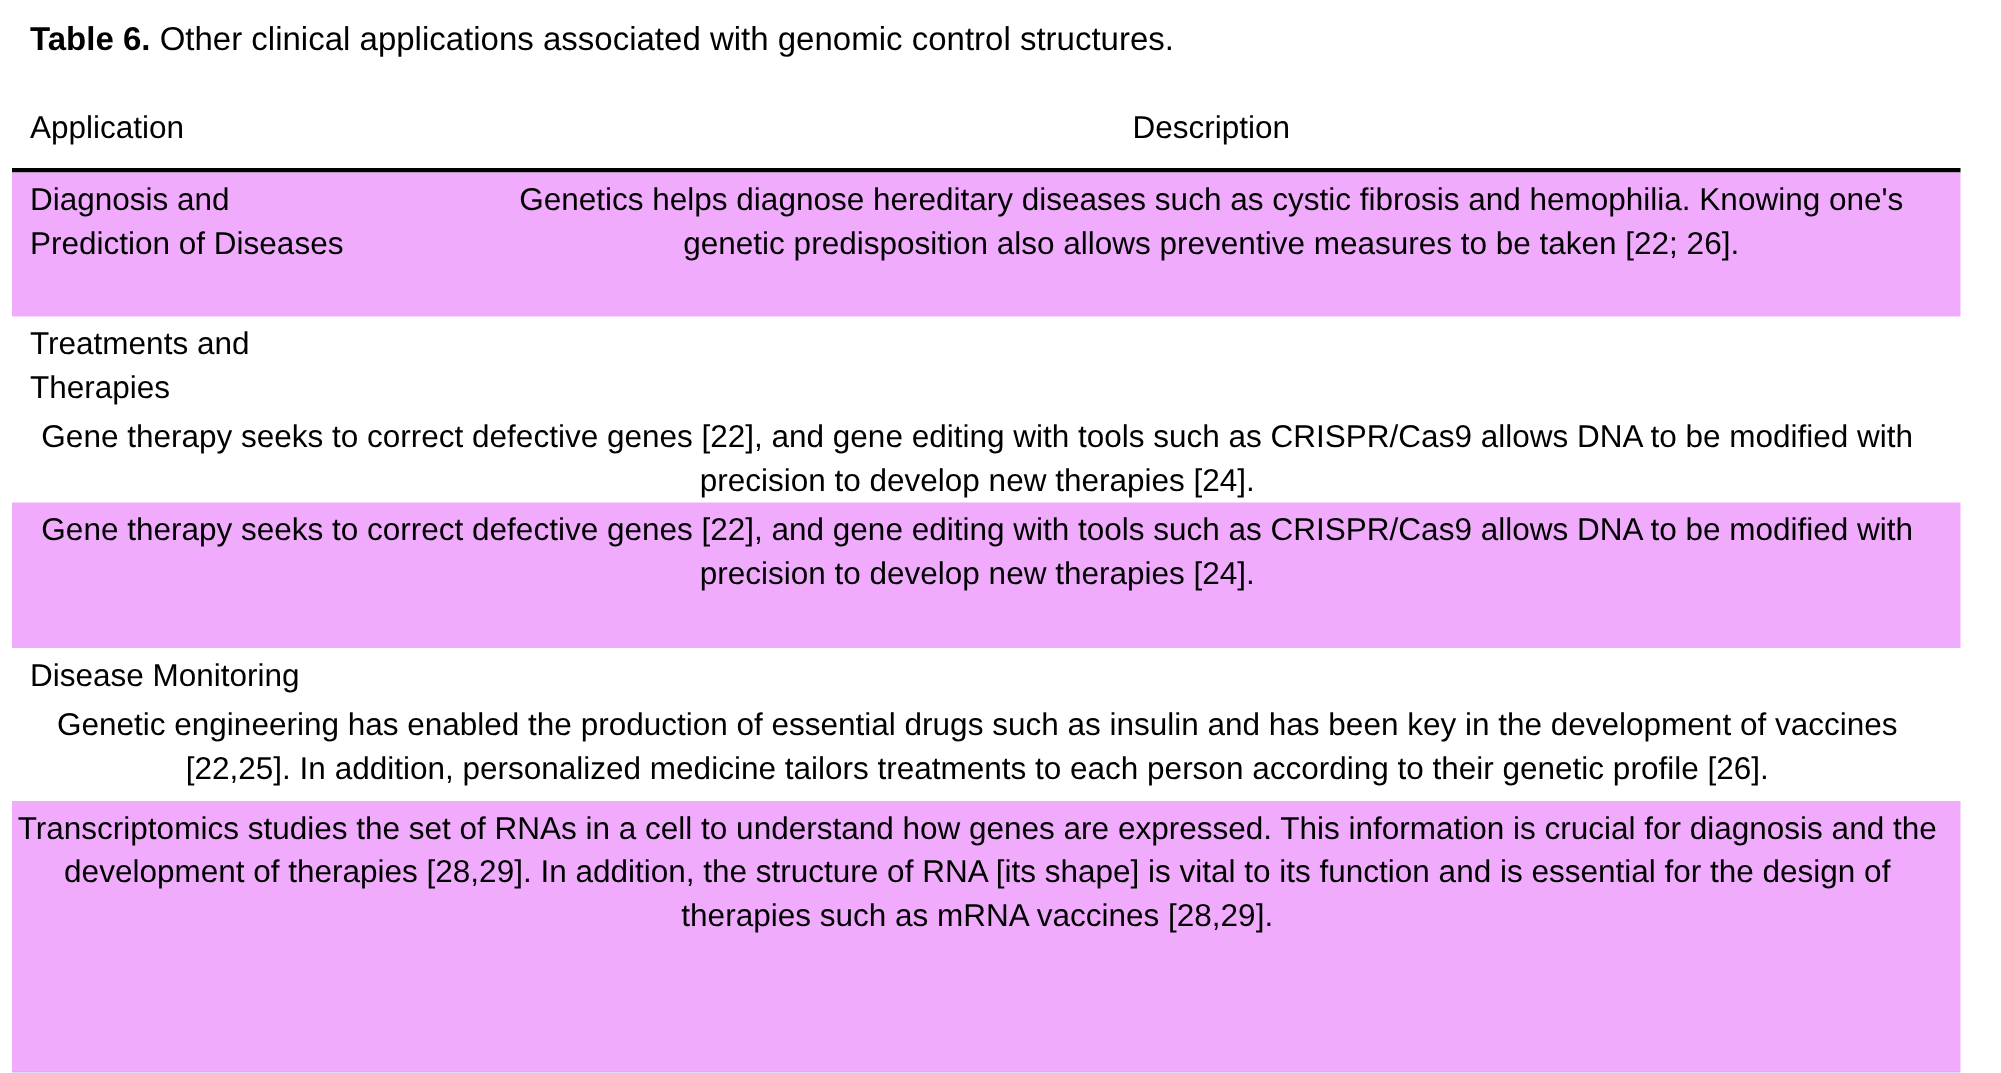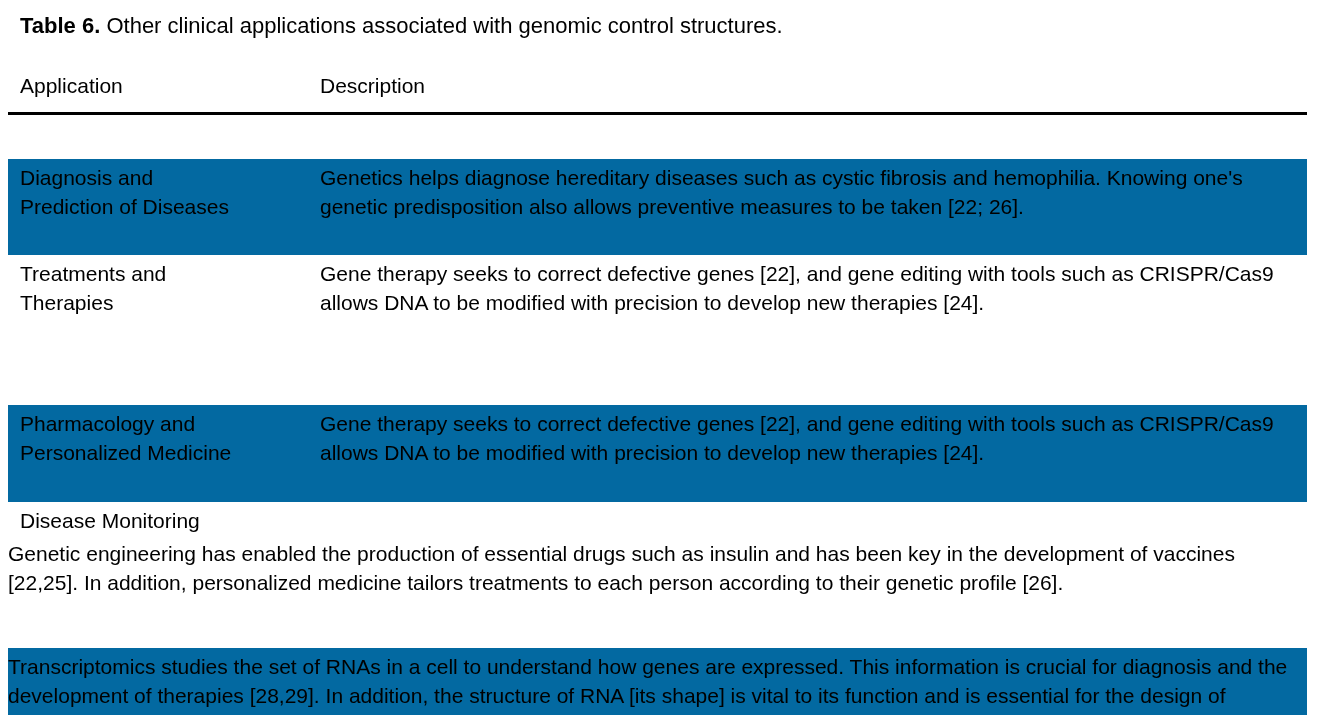--- a/index.html
+++ b/index.html
@@ -42,39 +42,39 @@
     width: 312px;
     flex: none;
     box-sizing: border-box;
     padding-left: 12px;
     padding-right: 85px;
   }
   .col2 {
     flex: 1;
     box-sizing: border-box;
     padding-right: 12px;
+    text-align: center;
   }
   .th {
     font-size: 21px;
     line-height: 29px;
   }
   .trow {
     display: flex;
   }
   .trow.shade {
-    background: #0369a1;
-    margin-top: 44px;
+    background: #f0abfc;
   }
   .cell {
     font-size: 21px;
     line-height: 29px;
     padding-top: 4px;
   }
   .r0 { min-height: 96px; }
-  .r1 { min-height: 106px; }
+  .r1 { min-height: 106px; flex-direction: column; }
   .r2 { min-height: 97px; }
   .r3 { min-height: 102px; flex-direction: column; }
   .r4 { min-height: 180px; }
 </style>
 </head>
 <body>
 
 <div class="page">
 
   <div class="caption">
@@ -93,21 +93,20 @@
       <div class="col1 cell">Diagnosis and Prediction of Diseases</div>
       <div class="col2 cell">Genetics helps diagnose hereditary diseases such as cystic fibrosis and hemophilia. Knowing one's genetic predisposition also allows preventive measures to be taken [22; 26].</div>
     </div>
 
     <div class="trow r1">
       <div class="col1 cell">Treatments and Therapies</div>
       <div class="col2 cell">Gene therapy seeks to correct defective genes [22], and gene editing with tools such as CRISPR/Cas9 allows DNA to be modified with precision to develop new therapies [24].</div>
     </div>
 
     <div class="trow r2 shade">
-      <div class="col1 cell">Pharmacology and Personalized Medicine</div>
       <div class="col2 cell">Gene therapy seeks to correct defective genes [22], and gene editing with tools such as CRISPR/Cas9 allows DNA to be modified with precision to develop new therapies [24].</div>
     </div>
 
     <div class="trow r3">
       <div class="col1 cell">Disease Monitoring</div>
       <div class="col2 cell">Genetic engineering has enabled the production of essential drugs such as insulin and has been key in the development of vaccines [22,25]. In addition, personalized medicine tailors treatments to each person according to their genetic profile [26].</div>
     </div>
 
     <div class="trow r4 shade">
       <div class="col2 cell">Transcriptomics studies the set of RNAs in a cell to understand how genes are expressed. This information is crucial for diagnosis and the development of therapies [28,29]. In addition, the structure of RNA [its shape] is vital to its function and is essential for the design of therapies such as mRNA vaccines [28,29].</div>

